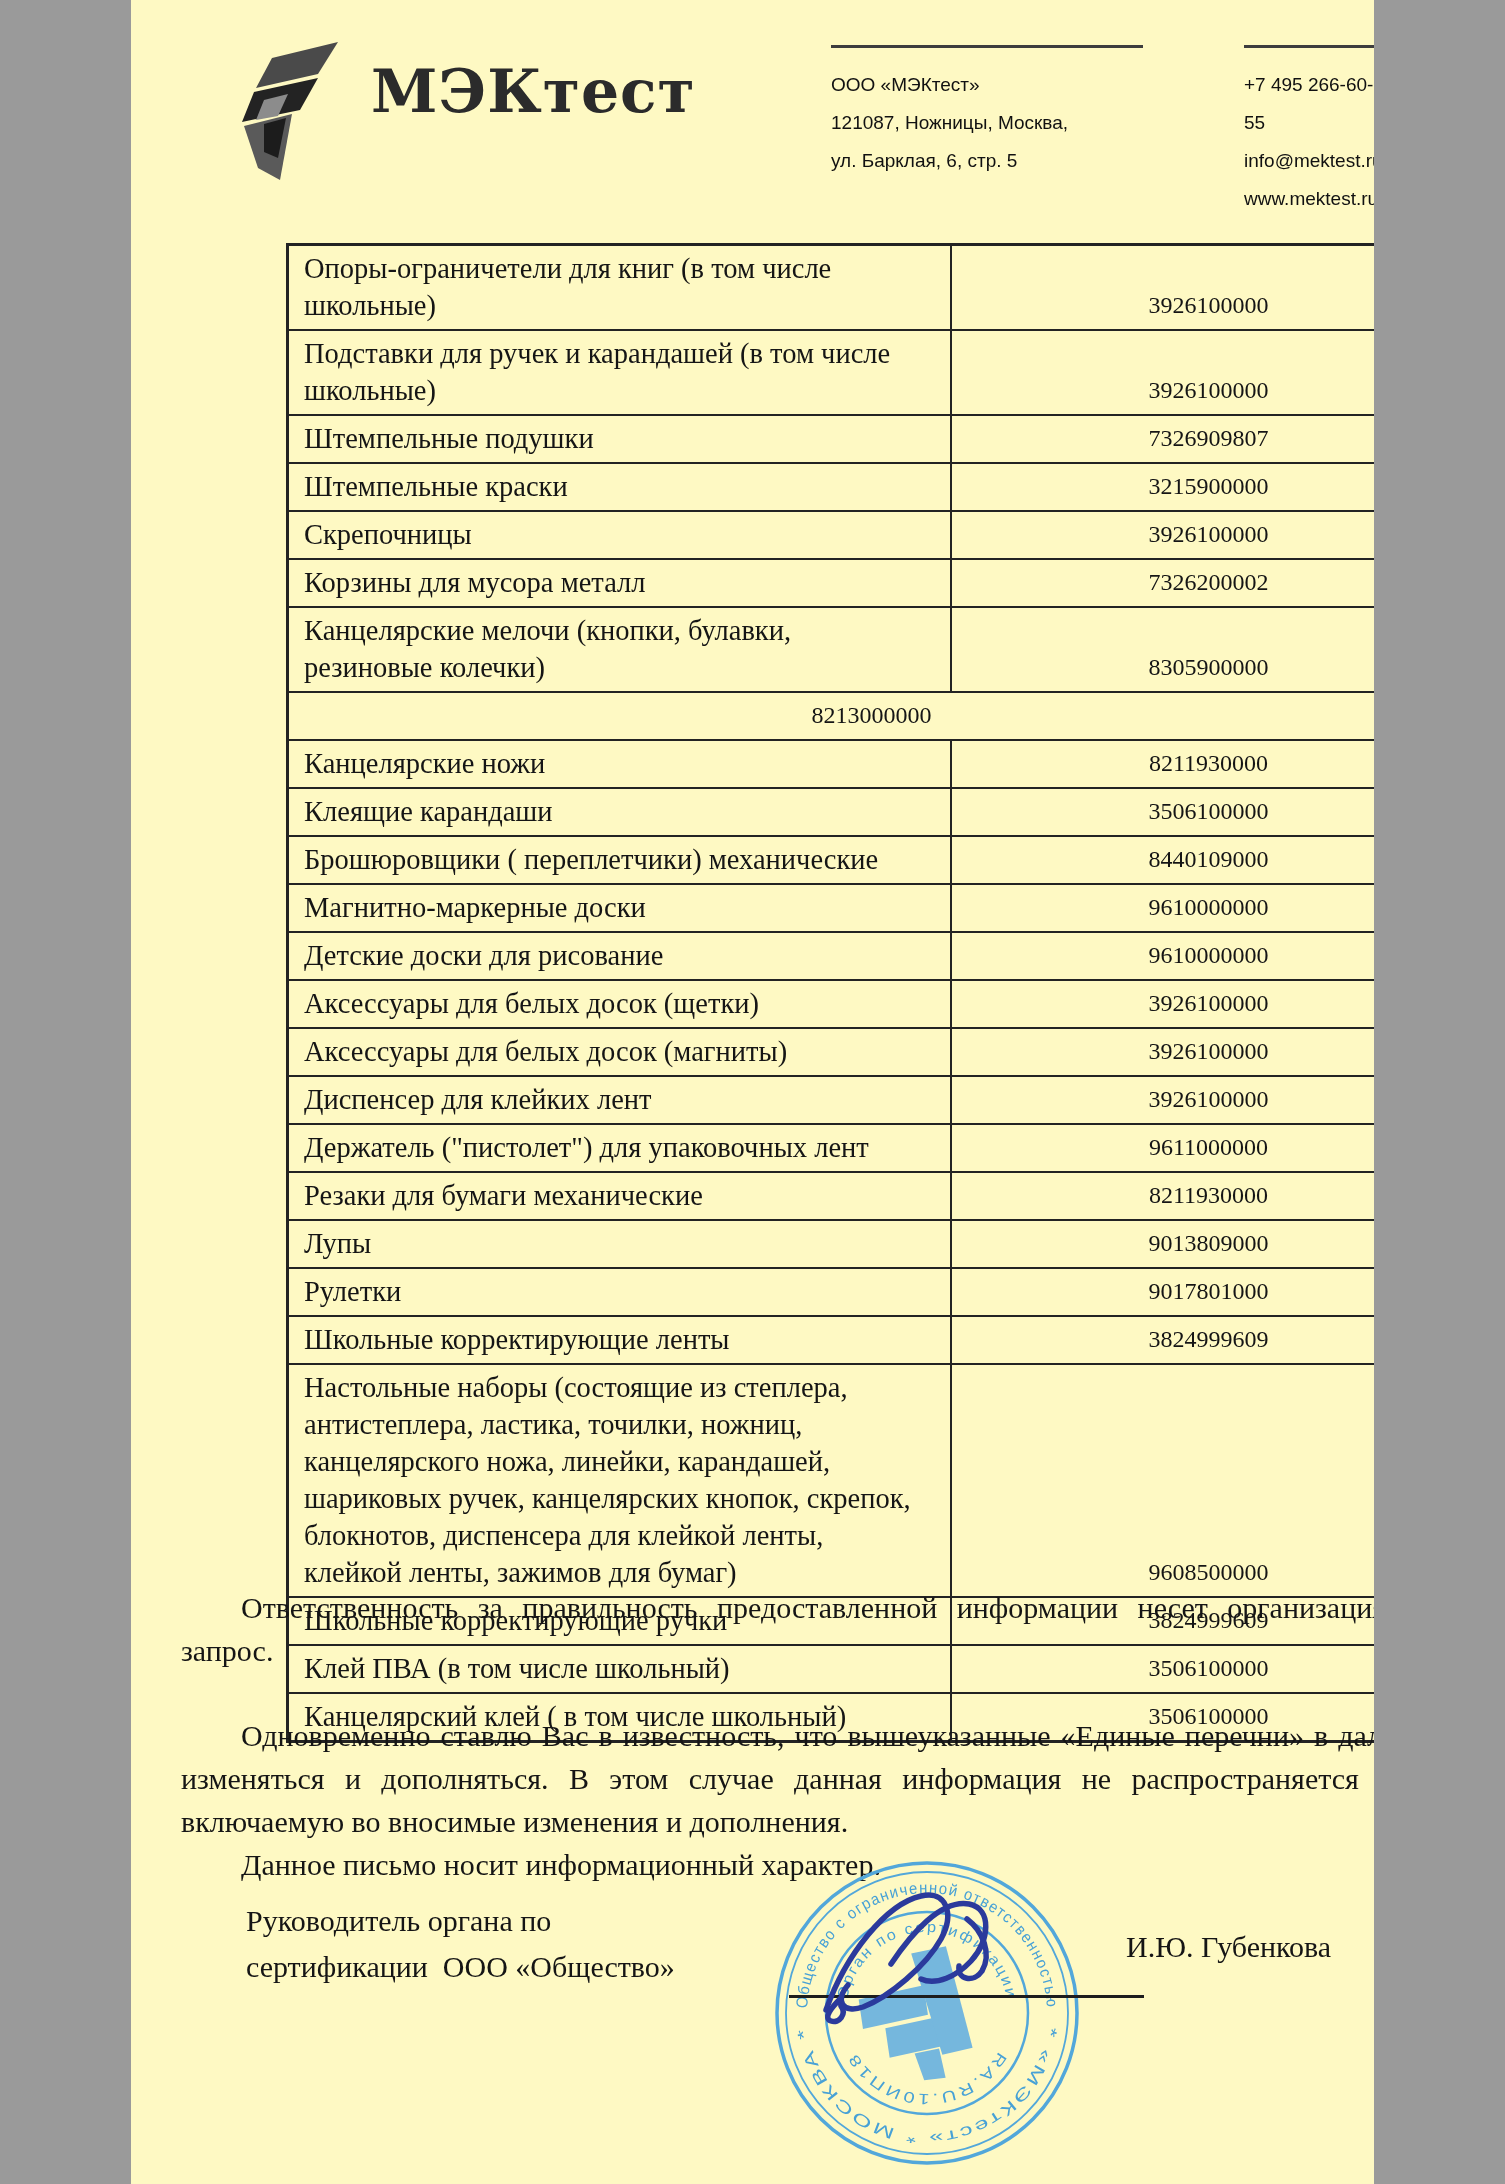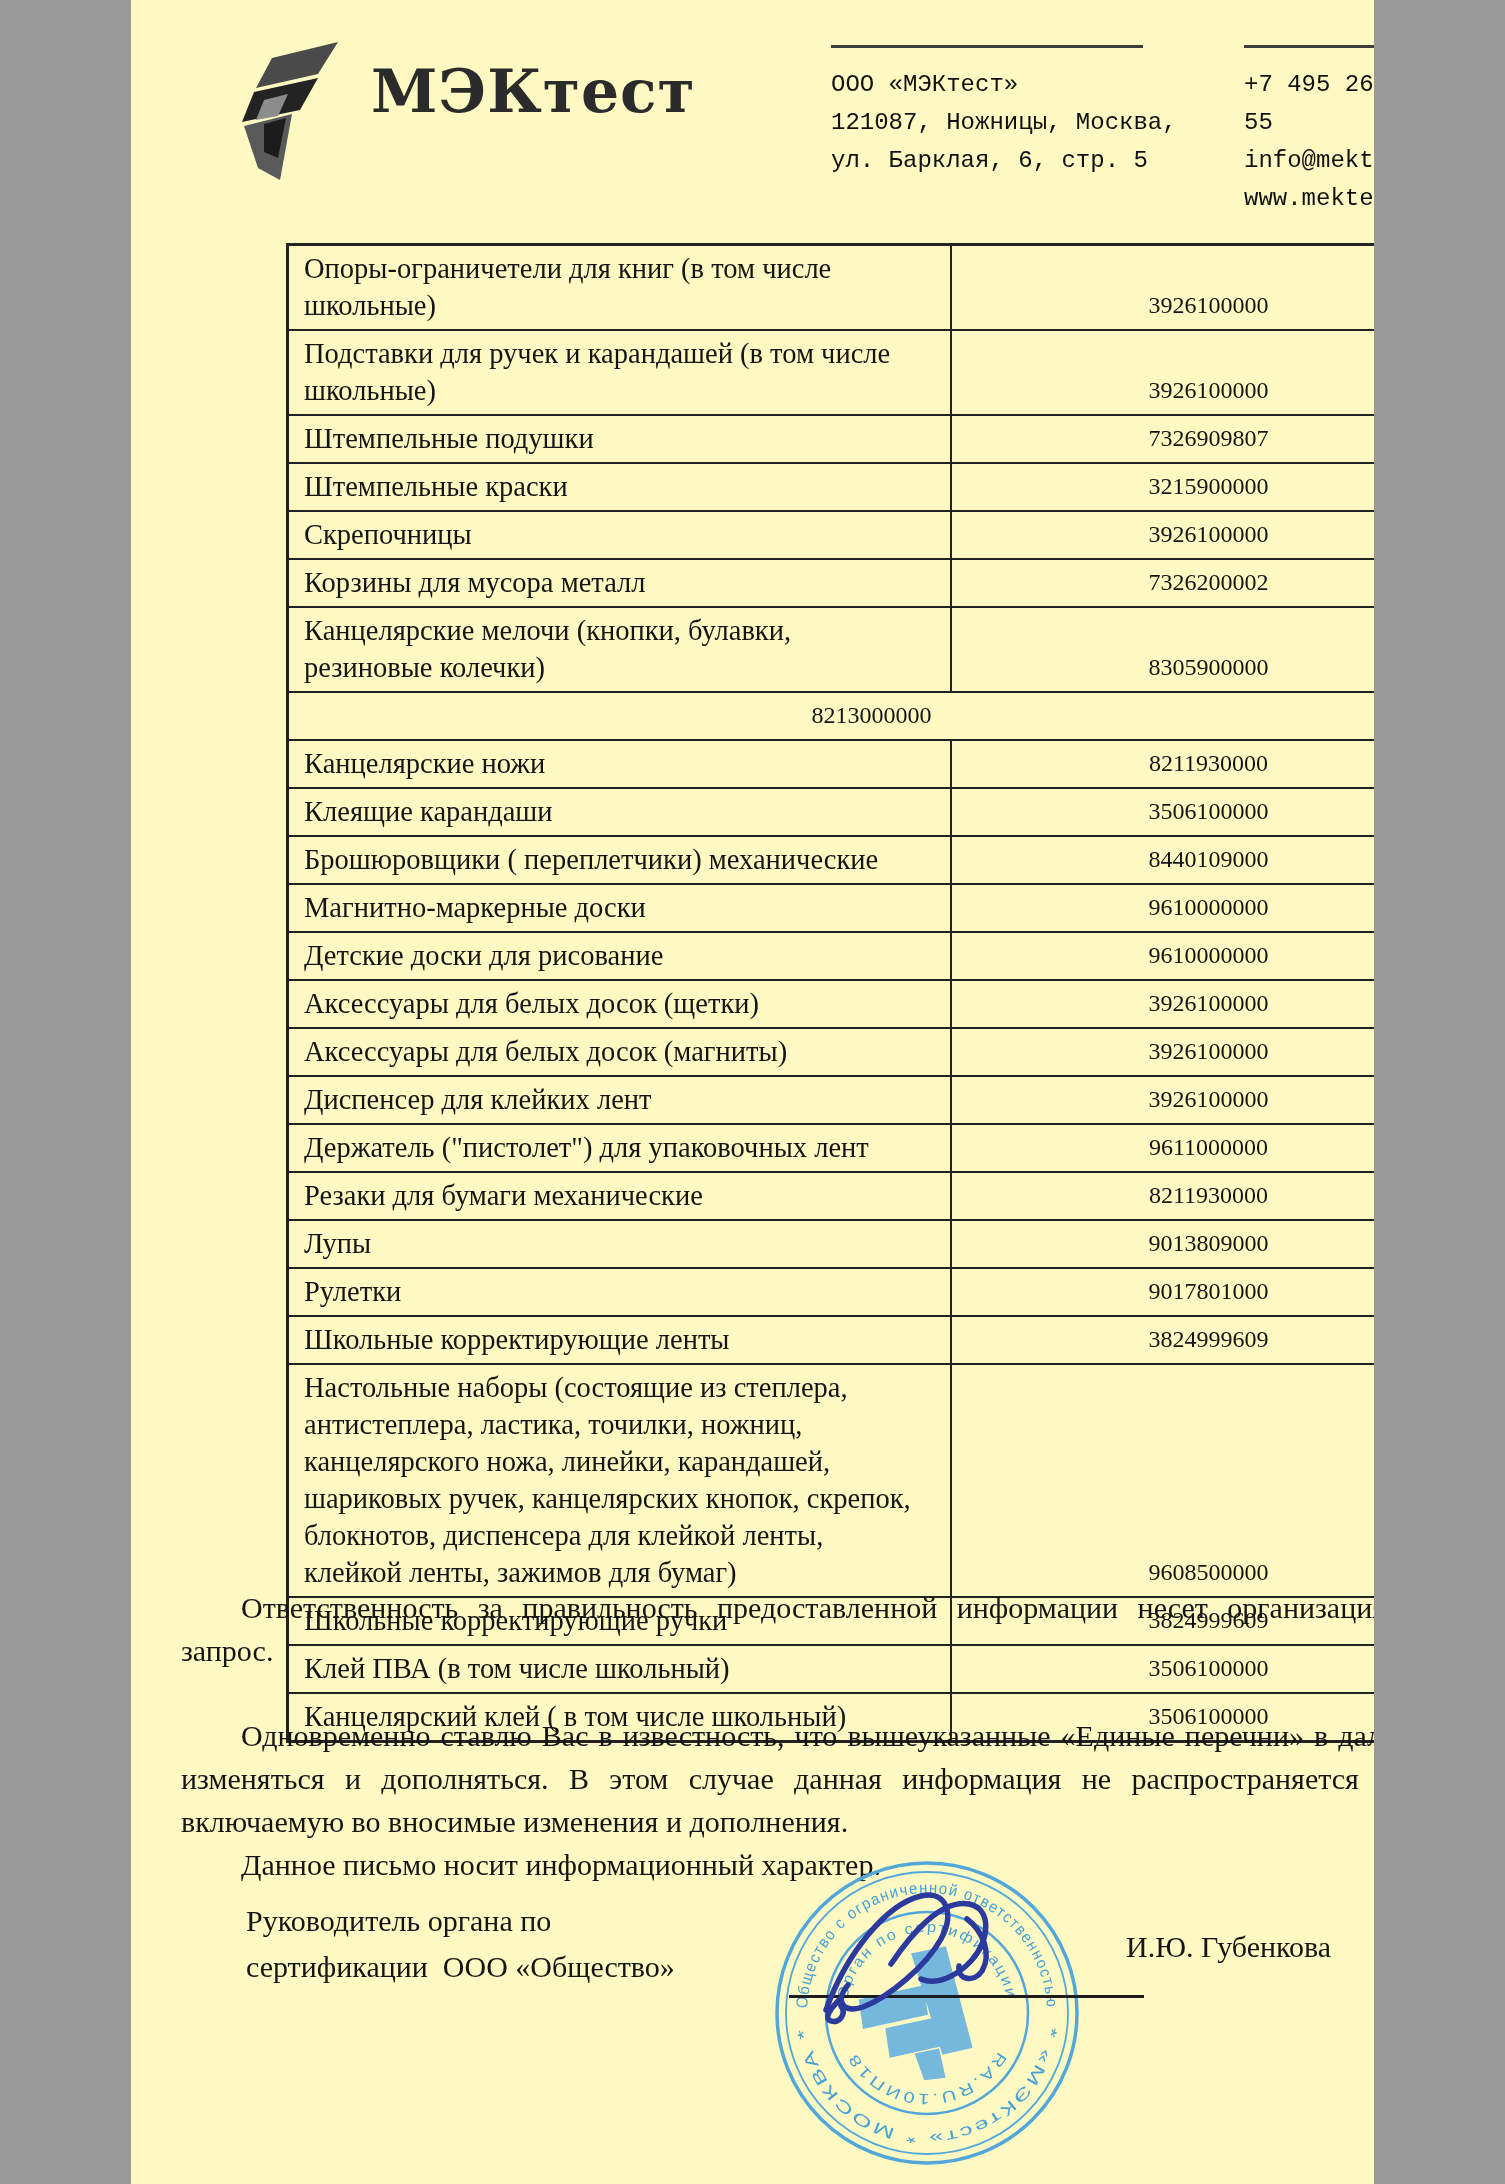--- a/index.html
+++ b/index.html
@@ -6,21 +6,21 @@
   .page{position:relative;width:1243px;height:2184px;background:#fef9c3;margin:0 auto;overflow:hidden;
         font-family:"Liberation Serif",serif;color:#151515;}
 
   
   .logo-mark{position:absolute;left:103px;top:40px;width:128px;height:140px;}
   .logo-text{position:absolute;left:240px;top:56px;font-family:"DejaVu Serif",serif;
              font-weight:700;font-size:60px;color:#2b2b2b;letter-spacing:1px;}
   .hrule{position:absolute;height:3px;background:#3d3d3d;}
   .r1{left:700px;top:45px;width:312px;}
   .r2{left:1113px;top:45px;width:252px;}
-  .addr{position:absolute;font-family:Liberation Mono, monospace;font-size:24px;
+  .addr{position:absolute;font-family:Liberation Sans, sans-serif;font-size:19px;
         line-height:38px;color:#111;}
   .a1{left:700px;top:66px;}
   .a2{left:1113px;top:66px;}
 
   
   .ptable{position:absolute;left:155px;top:243px;width:1165px;border:3px solid #232323;}
   .trow{display:flex;border-top:2px solid #232323;gap:11px;}
   .trow:first-child{border-top:none;}
   .tname{width:663px;box-sizing:border-box;border-right:2px solid #232323;
          padding:4px 26px 5px 15px;font-size:28.5px;line-height:37px;}

